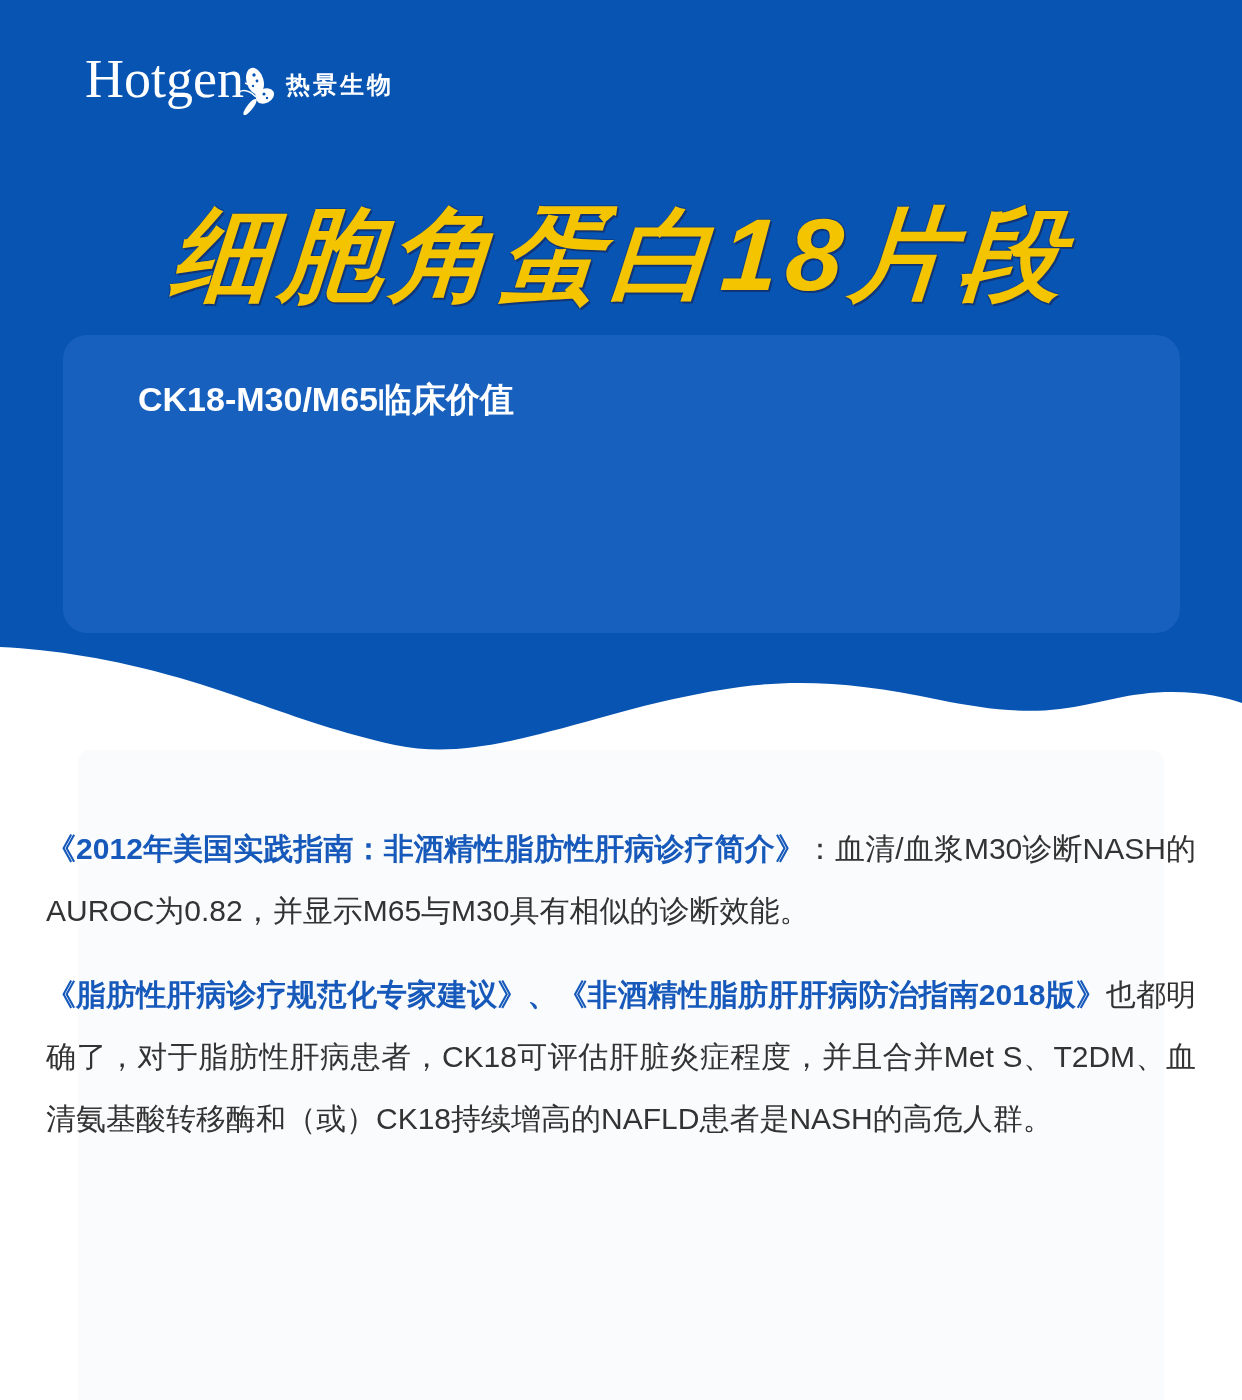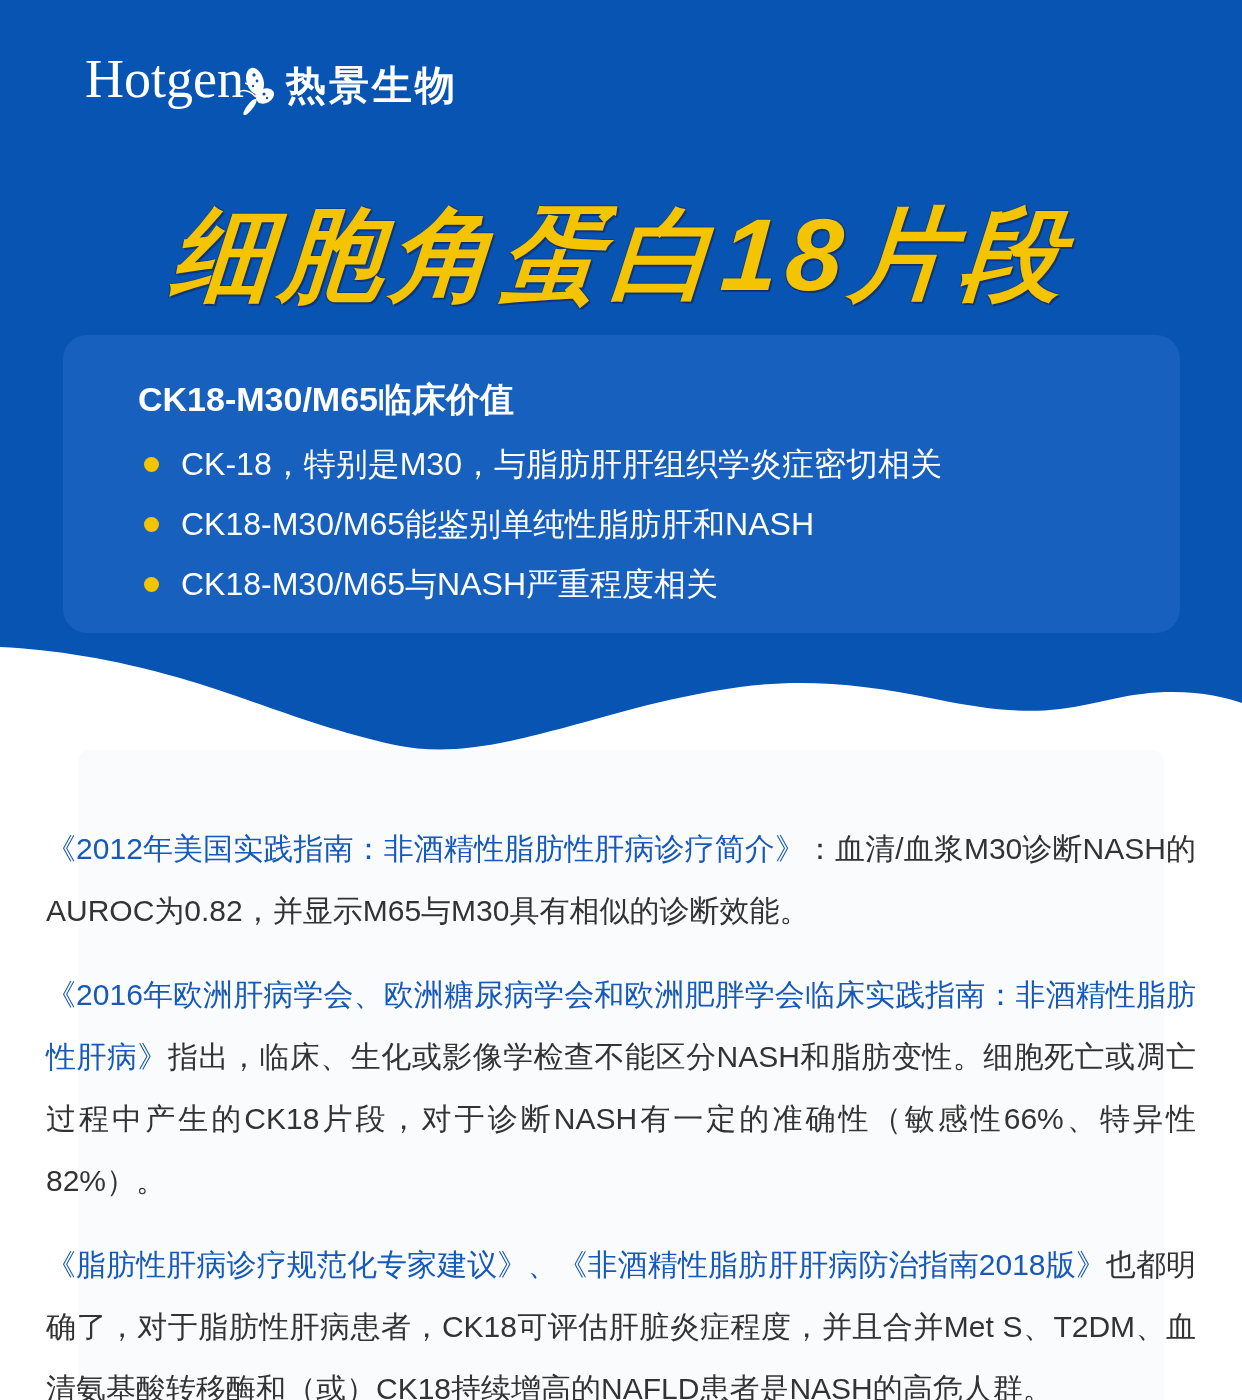--- a/index.html
+++ b/index.html
@@ -43,21 +43,21 @@
     line-height: 58px;
     color: #ffffff;
   }
   .butterfly {
     position: relative;
     top: 14px;
     margin-left: -8px;
     margin-right: 8px;
   }
   .logo-cjk {
-    font-size: 40px;
+    font-size: 24px;
     font-weight: 700;
     letter-spacing: 3px;
     line-height: 46px;
     color: #ffffff;
     margin-top: 7px;
   }
   .listing {
     display: flex;
     align-items: center;
     gap: 12px;
@@ -150,21 +150,21 @@
     left: 46px; right: 46px; top: 818px;
     z-index: 4;
     font-size: 30px;
     line-height: 62px;
     color: #333333;
     text-align: justify;
   }
   .content-text p { margin: 0 0 22px 0; }
   .hl {
     color: #1659BA;
-    font-weight: 400;
+    font-weight: 700;
   }
 </style>
 </head>
 <body>
 
 <div class="page">
 
   <div class="hero">
 
     <div class="header-bar">
@@ -190,34 +190,20 @@
         </span>
         <span class="logo-cjk">热景生物</span>
       </div>
 
     </div>
 
     <div class="main-title">细胞角蛋白18片段</div>
 
     <div class="value-card">
       <h2>CK18-M30/M65临床价值</h2>
-      <ul class="value-list">
-        <li>
-          <span class="bullet-dot"></span>
-          <span>CK-18，特别是M30，与脂肪肝肝组织学炎症密切相关</span>
-        </li>
-        <li>
-          <span class="bullet-dot"></span>
-          <span>CK18-M30/M65能鉴别单纯性脂肪肝和NASH</span>
-        </li>
-        <li>
-          <span class="bullet-dot"></span>
-          <span>CK18-M30/M65与NASH严重程度相关</span>
-        </li>
-      </ul>
     </div>
 
     <svg class="wave" viewBox="0 0 1242 135" preserveAspectRatio="none">
       <path fill="#ffffff" d="M0,16
         C 55,19 110,27 180,47
         C 255,69 310,95 395,114
         C 440,123 480,118 540,103
         C 600,88 660,67 740,56
         C 800,48 860,52 940,69
         C 980,77 1020,83 1060,78
@@ -227,20 +213,17 @@
     </svg>
   </div>
 
   <div class="content-panel"></div>
 
   <div class="content-text">
     <p>
       <span class="hl">《2012年美国实践指南：非酒精性脂肪性肝病诊疗简介》</span><span>：血清/血浆M30诊断NASH的AUROC为0.82，并显示M65与M30具有相似的诊断效能。</span>
     </p>
     <p>
-      <span class="hl">《2016年欧洲肝病学会、欧洲糖尿病学会和欧洲肥胖学会临床实践指南：非酒精性脂肪性肝病》</span><span>指出，临床、生化或影像学检查不能区分NASH和脂肪变性。细胞死亡或凋亡过程中产生的CK18片段，对于诊断NASH有一定的准确性（敏感性66%、特异性82%）。</span>
-    </p>
-    <p>
       <span class="hl">《脂肪性肝病诊疗规范化专家建议》、《非酒精性脂肪肝肝病防治指南2018版》</span><span>也都明确了，对于脂肪性肝病患者，CK18可评估肝脏炎症程度，并且合并Met S、T2DM、血清氨基酸转移酶和（或）CK18持续增高的NAFLD患者是NASH的高危人群。</span>
     </p>
   </div>
 
 </div>
 
 </body></html>

